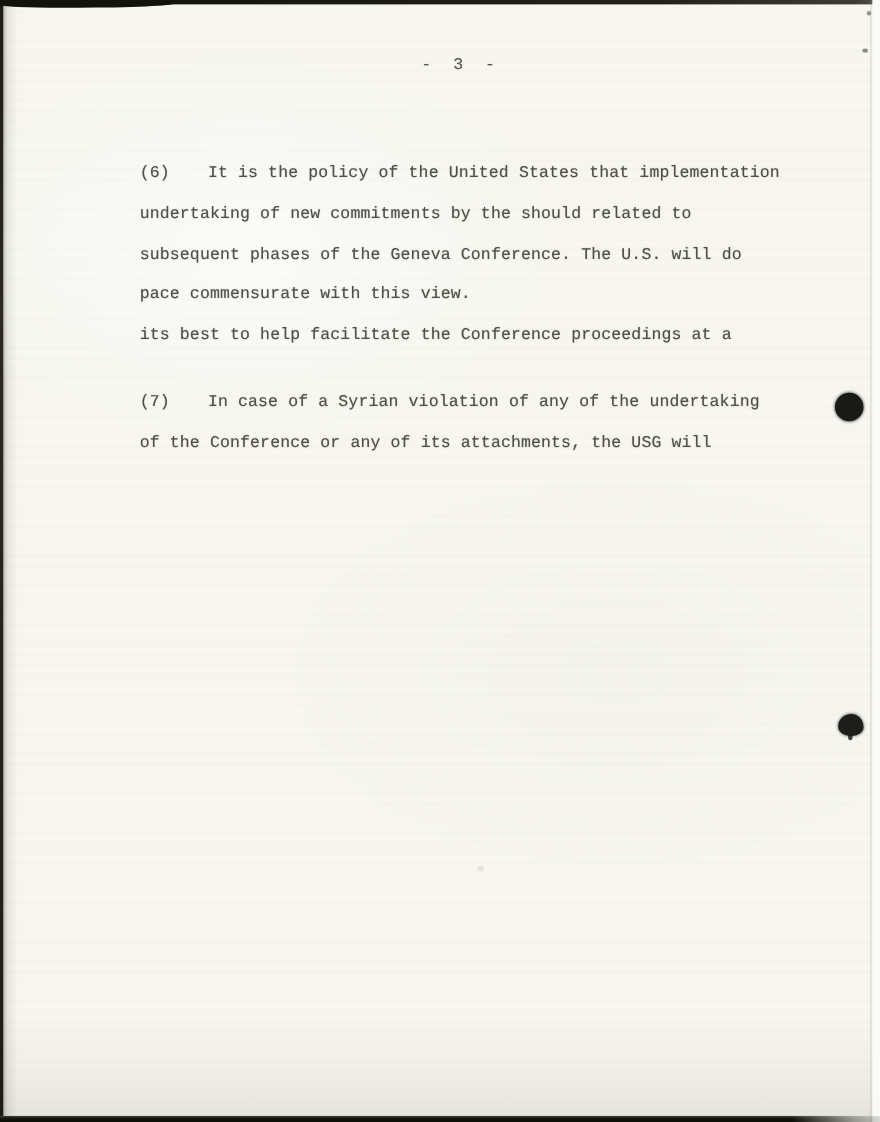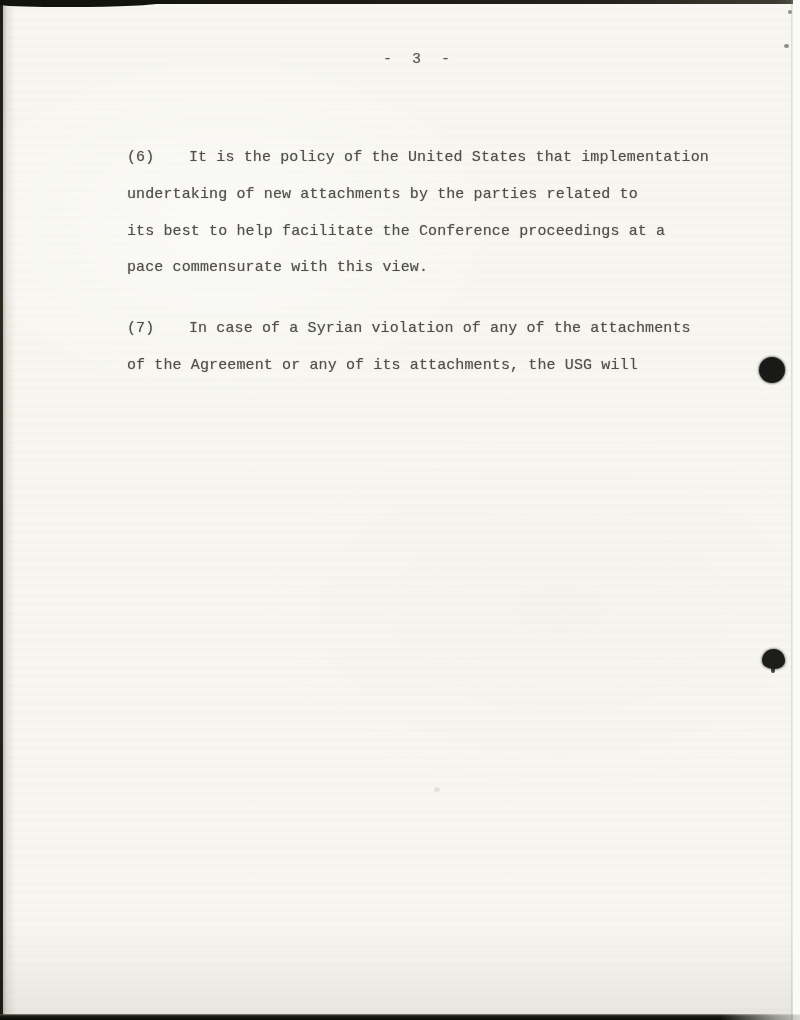--- a/index.html
+++ b/index.html
@@ -147,27 +147,28 @@
   <div class="edge-top-blob"></div>
   <div class="edge-left"></div>
   <div class="right-margin-strip"></div>
   <div class="page-right-edge"></div>
 
   <div class="page-number">- 3 -</div>
 
   <div class="doc-text">
       <div class="paragraph">
         <div class="line"><span class="para-number">(6)</span><span>It is the policy of the United States that implementation</span></div>
-        <div class="line">undertaking of new attachments by the parties related to</div>
+        <div class="line">undertaking of new commitments by the should related to</div>
+        <div class="line">subsequent phases of the Geneva Conference. The U.S. will do</div>
+        <div class="line">pace commensurate with this view.</div>
         <div class="line">its best to help facilitate the Conference proceedings at a</div>
-        <div class="line">pace commensurate with this view.</div>
       </div>
       <div class="paragraph">
-        <div class="line"><span class="para-number">(7)</span><span>In case of a Syrian violation of any of the attachments</span></div>
-        <div class="line">of the Agreement or any of its attachments, the USG will</div>
+        <div class="line"><span class="para-number">(7)</span><span>In case of a Syrian violation of any of the undertaking</span></div>
+        <div class="line">of the Conference or any of its attachments, the USG will</div>
       </div>
     </div>
 
   <div class="punch-dot-1"></div>
   <div class="punch-dot-2"></div>
   <div class="speck-1"></div>
   <div class="speck-2"></div>
   <div class="speck-3"></div>
 
   <div class="edge-bottom"></div>

